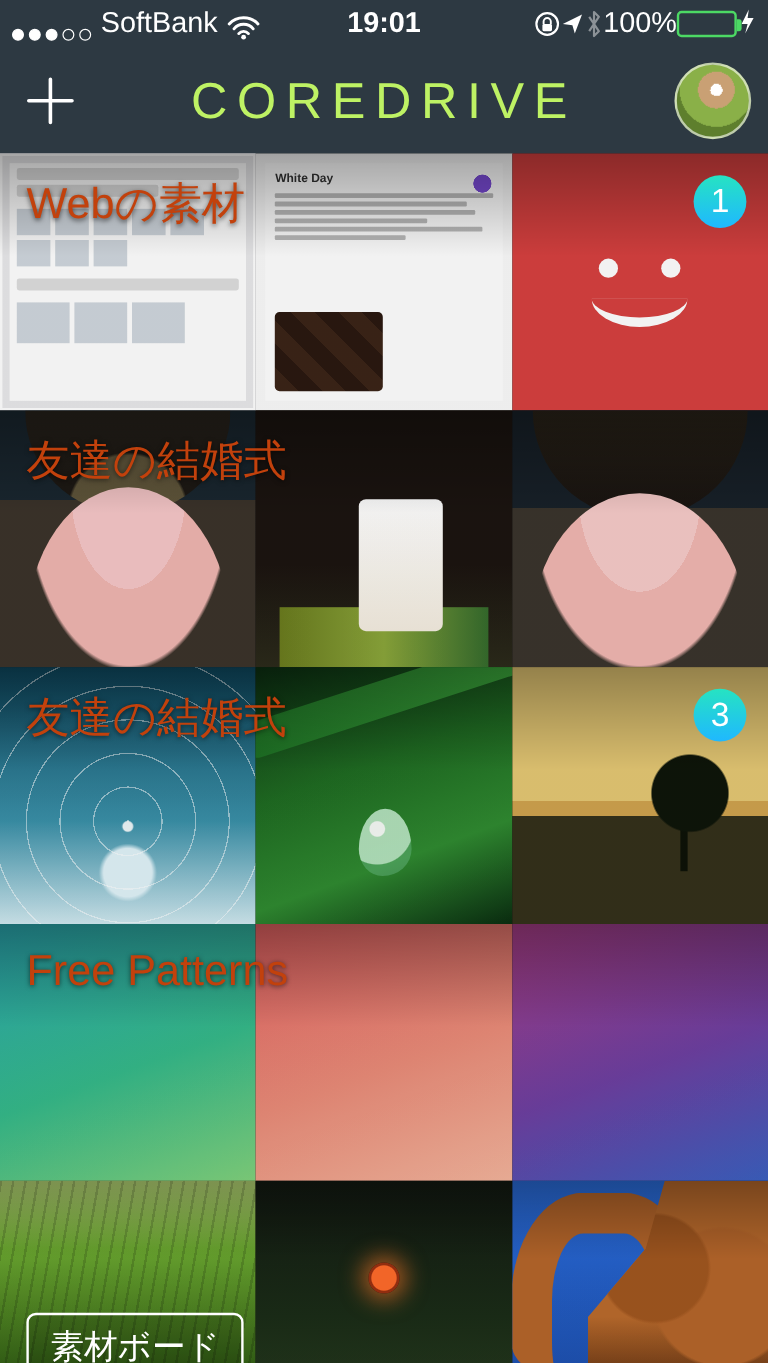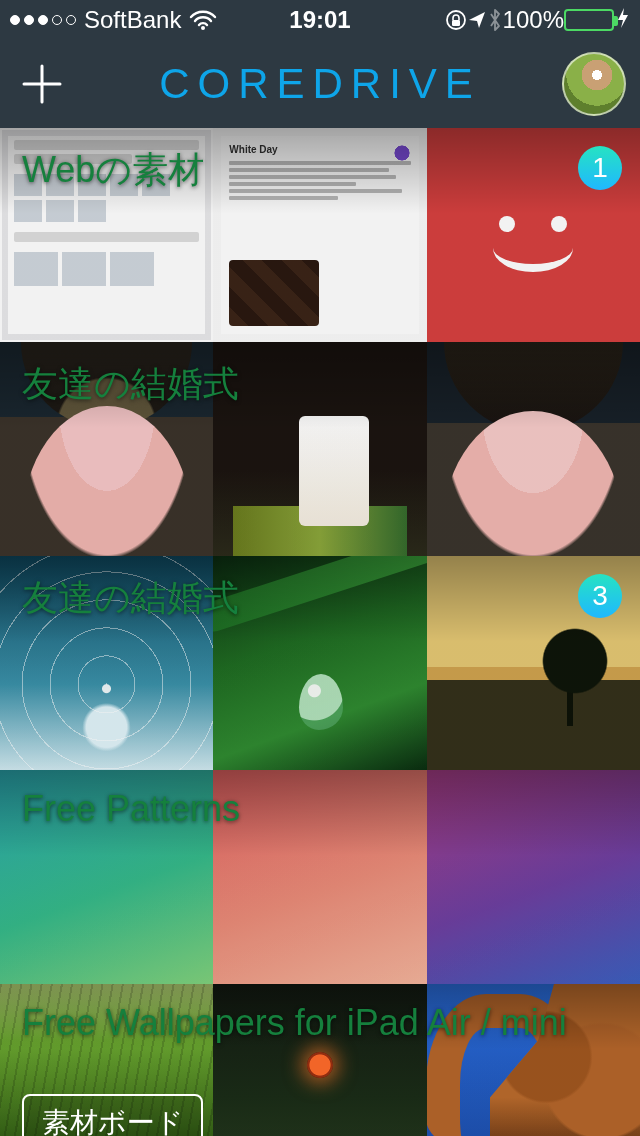--- a/index.html
+++ b/index.html
@@ -5,49 +5,49 @@
   * { margin: 0; padding: 0; box-sizing: border-box; }
   html, body { width: 640px; height: 1136px; overflow: hidden; font-family: -apple-system, "Helvetica Neue", Helvetica, Arial, sans-serif; background: #111; }
   .screen { width: 640px; height: 1136px; position: relative; color: #fff; }
 
   
   .status-bar {
     position: absolute; top: 0; left: 0; right: 0; height: 40px;
     display: flex; align-items: center; padding: 0 10px;
     background: rgba(50,65,75,0.85); color: #fff; font-size: 24px; font-weight: 400;
   }
-  .status-left { display: flex; align-items: center; gap: 8px; }
+  .status-left { display: flex; align-items: flex-end; gap: 8px; }
   .status-center { position: absolute; left: 50%; transform: translateX(-50%); font-weight: 600; }
   .status-right { margin-left: auto; display: flex; align-items: center; gap: 0; }
   .signal-dots { display: flex; gap: 4px; }
   .signal-dots .dot { width: 10px; height: 10px; border-radius: 50%; border: 1.5px solid #fff; }
   .signal-dots .dot.filled { background: #fff; }
   .wifi-icon, .lock-icon, .loc-icon, .bt-icon { display:inline-flex; }
   .battery { display: inline-flex; align-items: center; }
   .battery-shell { width: 50px; height: 22px; border: 2px solid #4cd964; border-radius: 4px; position: relative; padding: 2px; }
   .battery-shell::after { content:""; position:absolute; right:-6px; top:5px; width:4px; height:10px; background:#4cd964; border-radius:0 2px 2px 0; }
   .battery-fill { background:#4cd964; height:100%; width:100%; border-radius:1px; }
   .bolt { color:#fff; font-size:18px; margin-left:2px; }
 
   
   .nav-header {
     position: absolute; top: 40px; left: 0; right: 0; height: 88px;
     background: rgba(50,65,75,0.85);
     display: flex; align-items: center; justify-content: center;
   }
-  .nav-title { font-size: 42px; letter-spacing: 8px; font-weight: 300; color:#0ea5e9; }
+  .nav-title { font-size: 42px; letter-spacing: 8px; font-weight: 300; color:#bef264; }
   .add-btn { position: absolute; left: 14px; top: 50%; transform: translateY(-50%); width:56px; height:56px; display:flex; align-items:center; justify-content:center; }
   .add-btn svg { stroke:#fff; }
   .avatar { position:absolute; right:14px; top:50%; transform:translateY(-50%); width:64px; height:64px; border-radius:50%; overflow:hidden; background: radial-gradient(circle at 55% 35%, #fff 0 10%, #c9a074 10% 30%, #8ab048 30% 60%, #5e7f2d 60% 100%); border:2px solid rgba(255,255,255,0.6); }
 
   
   .grid { position:absolute; top:128px; left:0; right:0; bottom:0; }
   .row { display:flex; width:640px; height:214px; position:relative; }
   .tile { width:213.33px; height:214px; position:relative; overflow:hidden; background-size:cover; background-position:center; }
-  .row-label { position:absolute; left:22px; top:18px; font-size:36px; font-weight:300; color:#15803d; text-shadow:0 1px 4px rgba(0,0,0,0.6); z-index:5; white-space:nowrap; }
+  .row-label { position:absolute; left:22px; top:18px; font-size:36px; font-weight:300; color:#c2410c; text-shadow:0 1px 4px rgba(0,0,0,0.6); z-index:5; white-space:nowrap; }
   .row .overlay { position:absolute; inset:0; background:linear-gradient(180deg, rgba(0,0,0,0.35) 0%, rgba(0,0,0,0.05) 40%, rgba(0,0,0,0.05) 100%); pointer-events:none; z-index:3; }
   .badge { position:absolute; right:18px; top:18px; width:44px; height:44px; border-radius:50%; background:linear-gradient(180deg,#26e3c2 0%, #1fb8ff 100%); color:#fff; font-size:28px; display:flex; align-items:center; justify-content:center; z-index:6; font-weight:400;}
 
   
   .tile.web1 { background:#e8e8ea; border:2px solid #fff; }
   .tile.web1 .miniprev { position:absolute; inset:6px; background:#fff; }
   .tile.web1 .miniprev .bar{height:10px;background:#ddd;margin:4px 6px;border-radius:2px;}
   .tile.web1 .miniprev .thumbs{display:flex;flex-wrap:wrap;gap:4px;padding:6px;}
   .tile.web1 .miniprev .thumbs span{width:28px;height:22px;background:#cfd6dd;}
   .tile.web2 { background:#fafafa; }
@@ -233,21 +233,20 @@
     <div class="row">
       <div class="overlay"></div>
       <div class="row-label">Free Patterns</div>
       <div class="tile grad1"></div>
       <div class="tile grad2"></div>
       <div class="tile grad3"></div>
     </div>
 
     <div class="row row5">
       <div class="overlay"></div>
-      <div class="row-label">Free Wallpapers for iPad Air / mini</div>
       <div class="tile wall1"></div>
       <div class="tile wall2"></div>
       <div class="tile wall3"></div>
       <div class="mat-btn">素材ボード</div>
     </div>
 
   </div>
 </div>
 
 </body></html>

